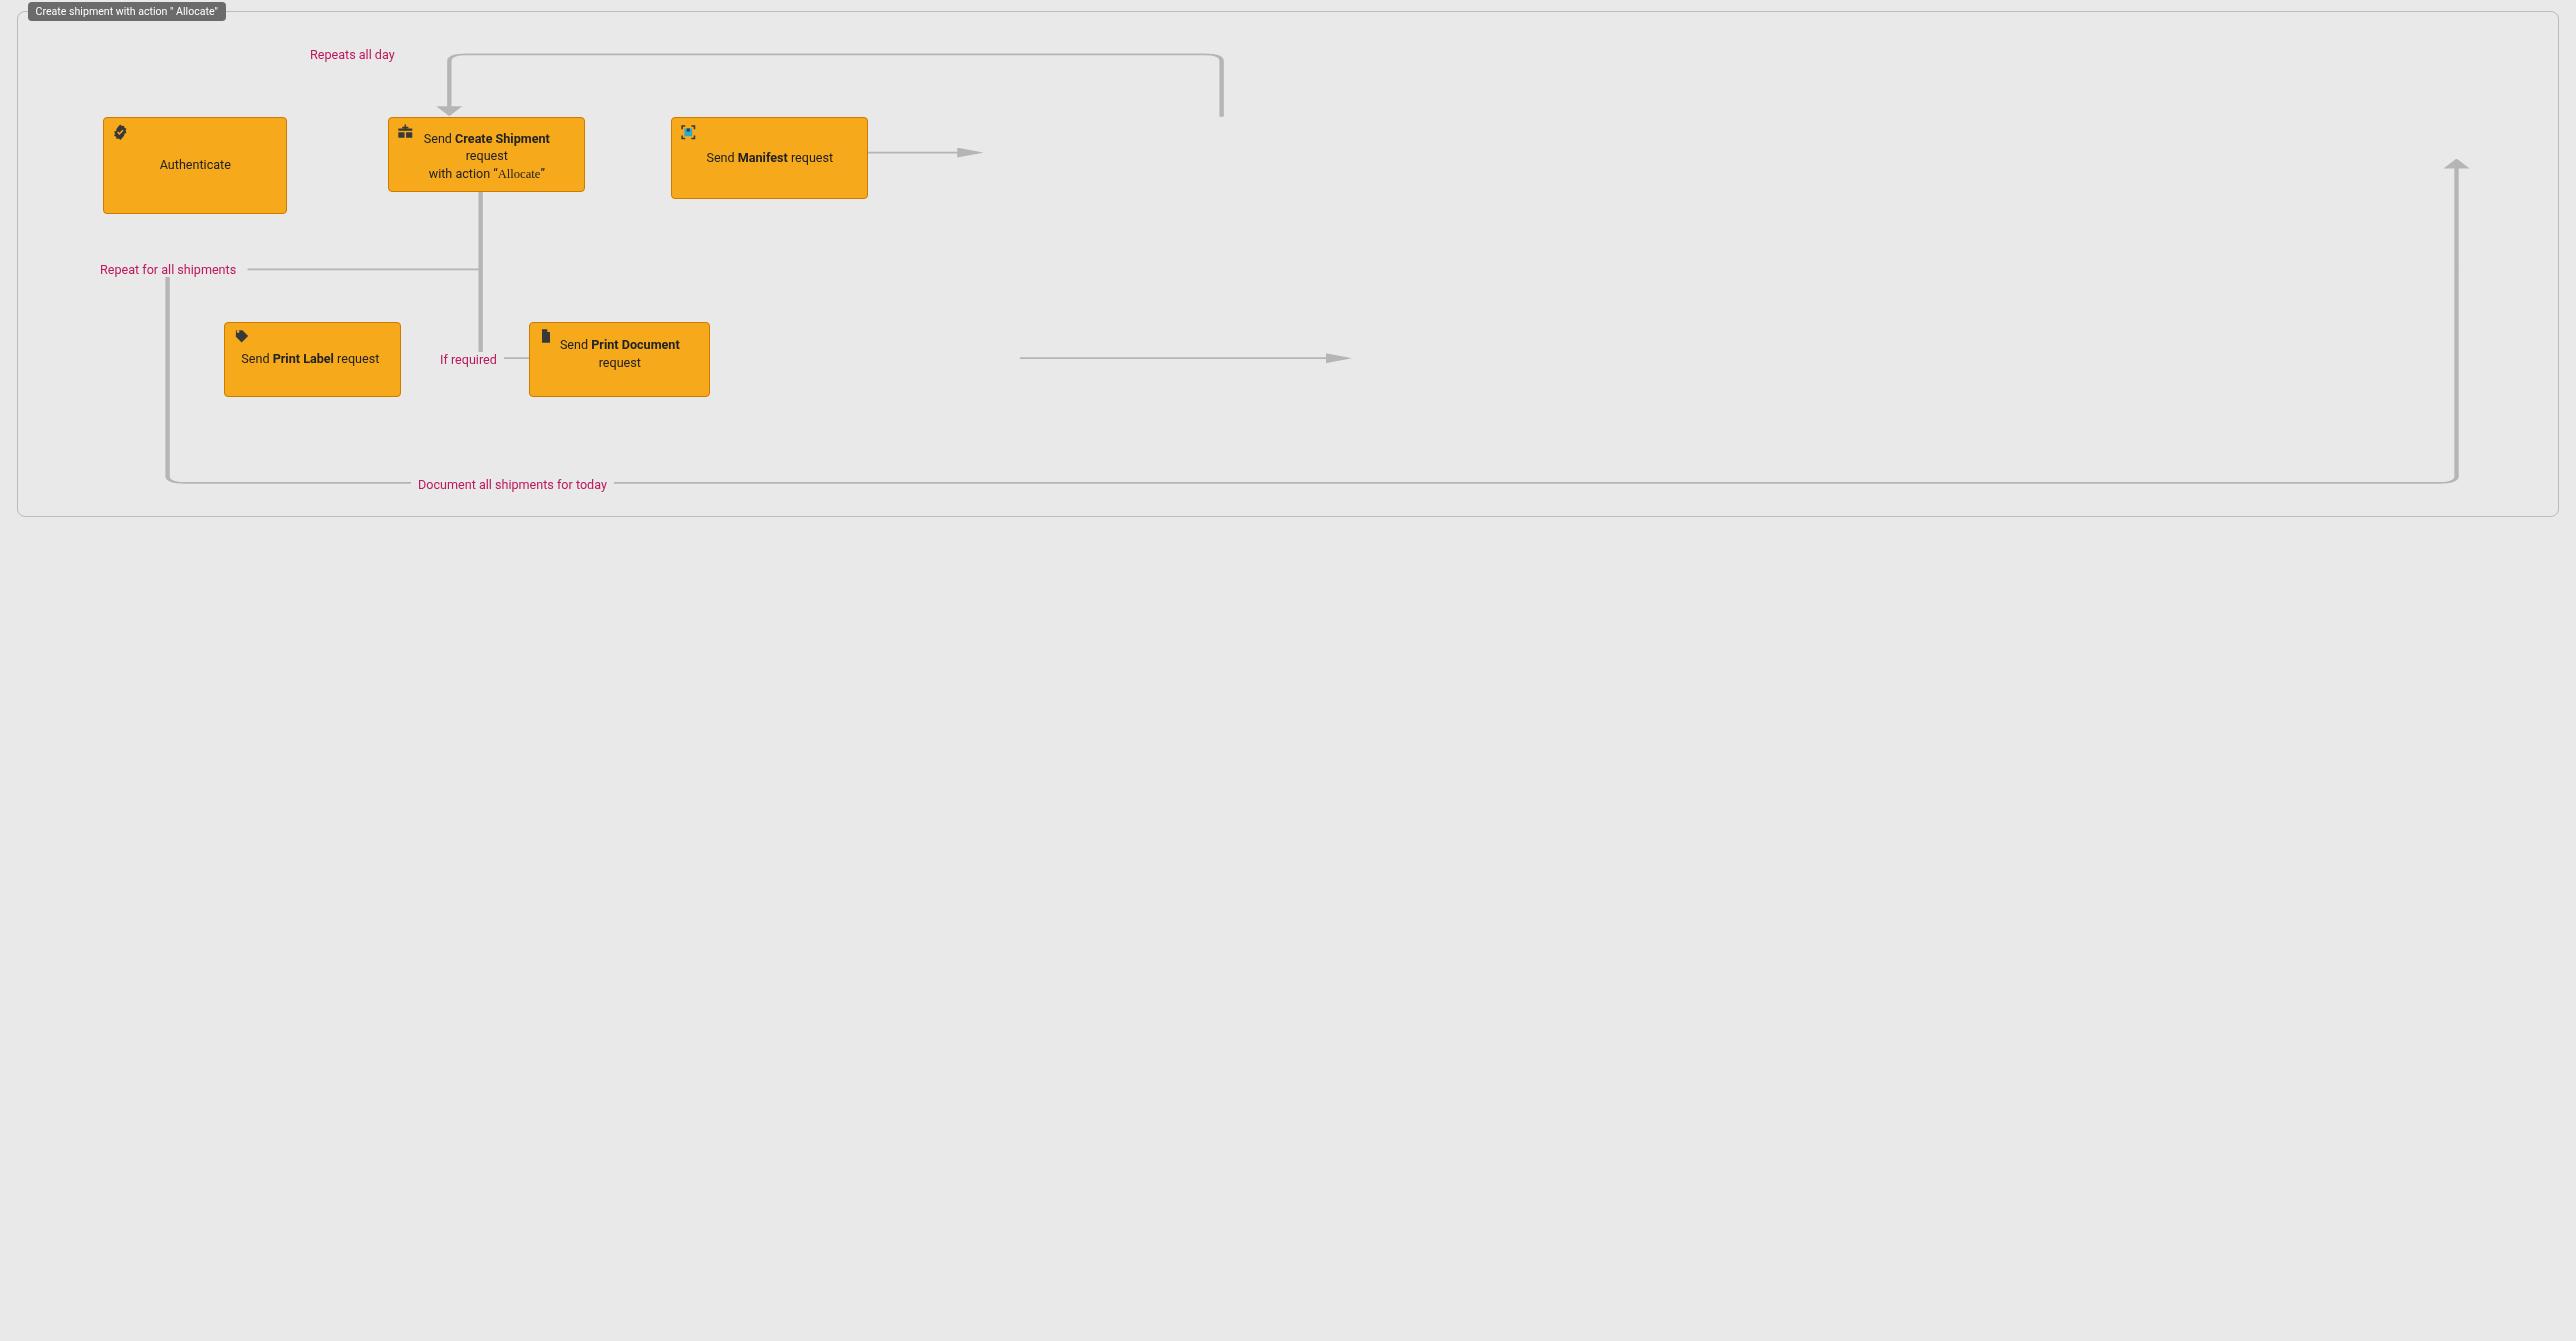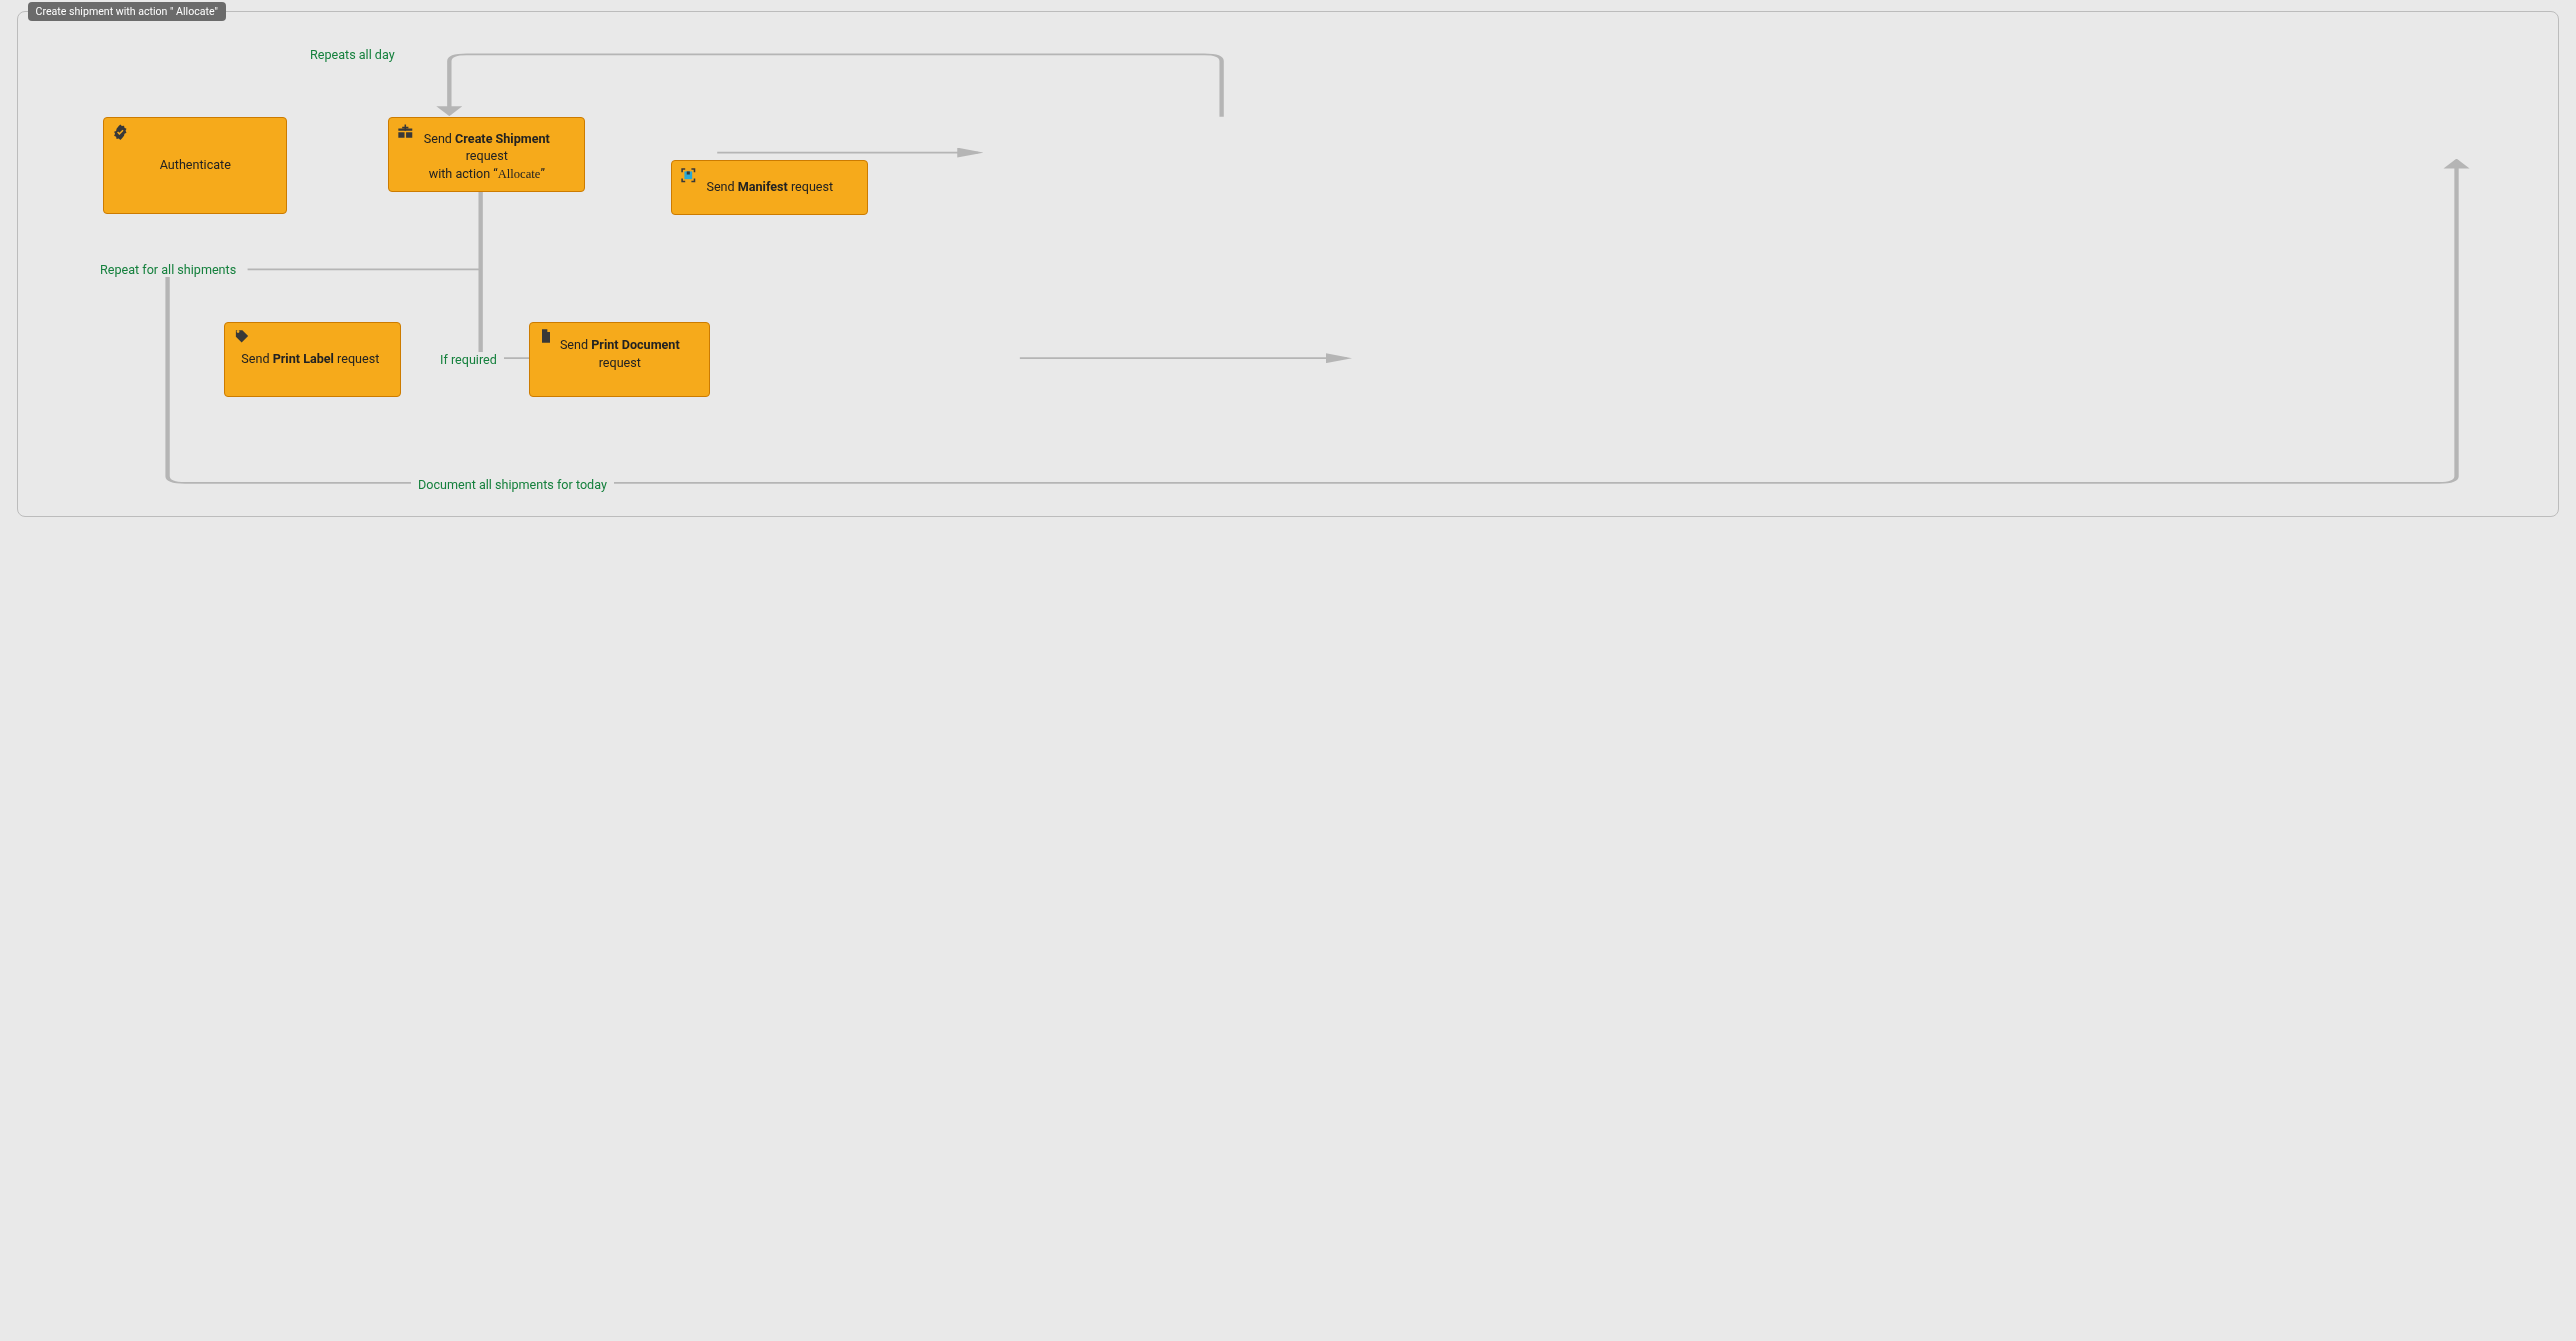--- a/index.html
+++ b/index.html
@@ -44,21 +44,21 @@
     left: 6.7px;
     top: 5.3px;
     width: 18.6px;
     height: 18.6px;
     color: #383838;
   }
   .edge-label {
     position: absolute;
     background: #e9e9e9;
     padding: 0 6.7px;
-    color: #15803d;
+    color: #be185d;
     z-index: 2;
     text-align: center;
     white-space: nowrap;
   }
   .mono {
     font-family: Liberation Serif, serif;
   }
   svg.edges {
     position: absolute;
     left: 0; top: 0;
@@ -118,21 +118,21 @@
         </svg>
     </span>
     <div>
       <span>Send </span><b>Create Shipment</b><span> request</span>
     </div>
     <div>
       <span>with action “</span><span class="mono">Allocate</span><span>”</span>
     </div>
   </div>
 
-  <div class="box" style="left:653px; top:105px; width:197px; height:55px;margin-top:43px;">
+  <div class="box" style="left:653px; top:105px; width:197px; height:82px;">
     <span class="icon">
       <svg viewBox="0 0 24 24" width="18.6" height="18.6">
           <path fill="currentColor" d="M3 3h5v2H5v3H3V3zm13 0h5v5h-2V5h-3V3zM3 16h2v3h3v2H3v-5zm16 0h2v5h-5v-2h3v-3z"></path>
           <rect x="7" y="7" width="10" height="10" fill="#2aa9d6"></rect>
           <rect x="10" y="7" width="4" height="4" fill="currentColor"></rect>
         </svg>
     </span>
     <div style="display:flex;align-items:center;justify-content:center;height:100%;">
       <span>
         <span>Send </span><b>Manifest</b><span> request</span>

